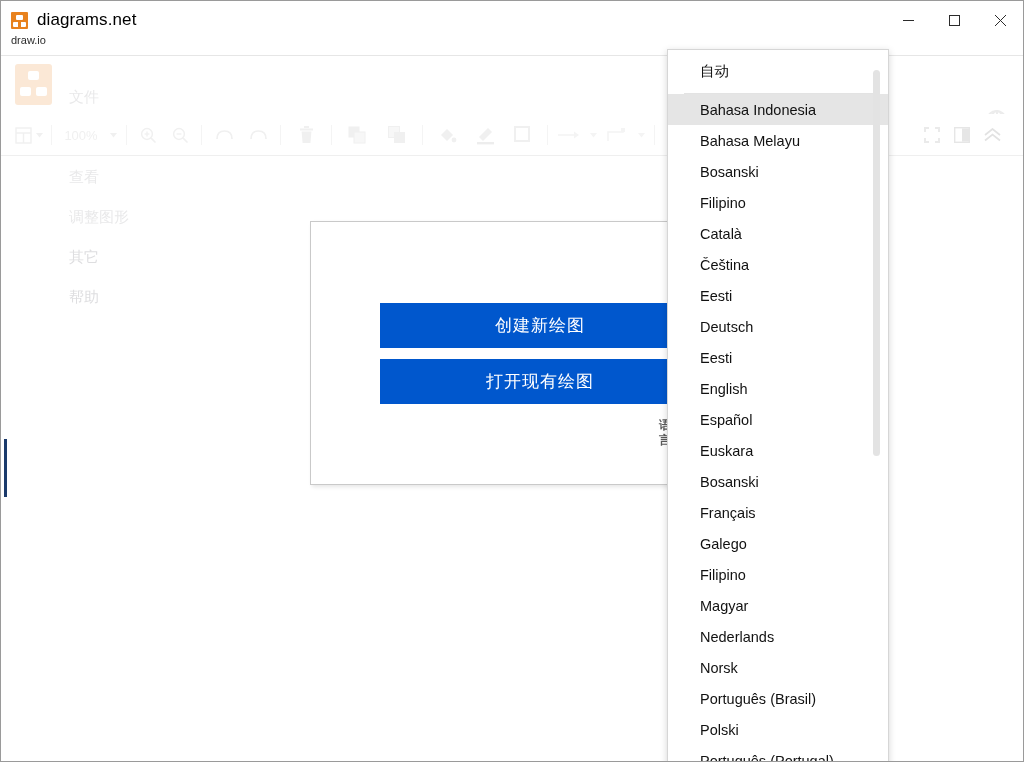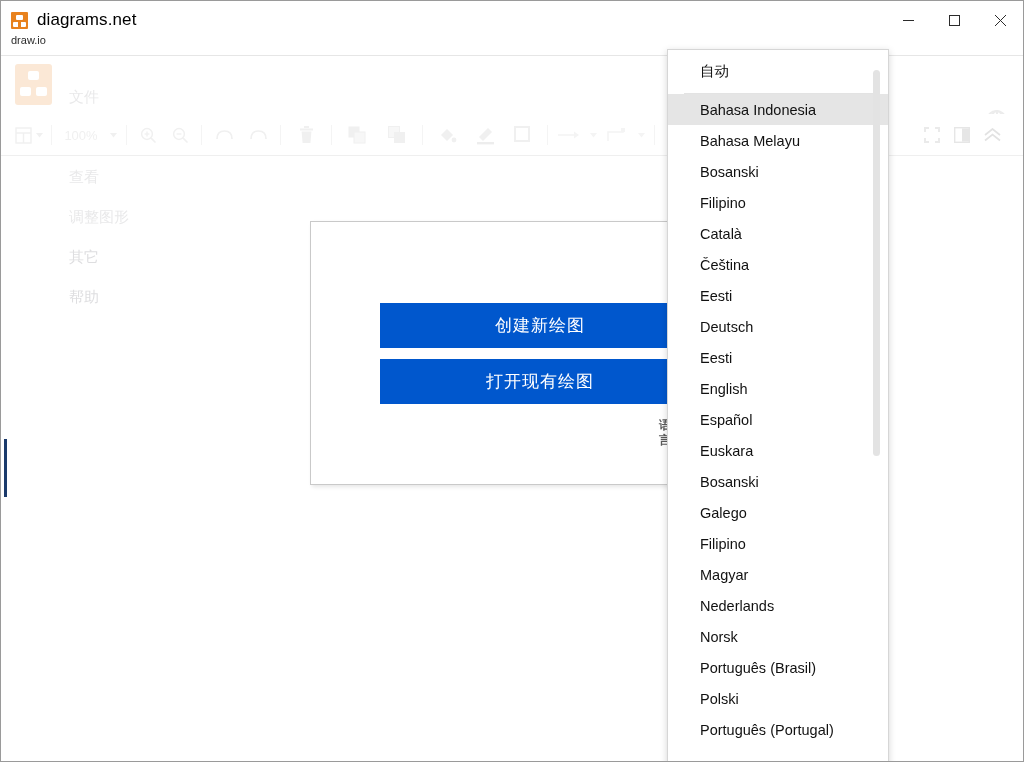--- a/index.html
+++ b/index.html
@@ -409,20 +409,21 @@
         <div class="dd-item">Filipino</div>
         <div class="dd-item">Català</div>
         <div class="dd-item">Čeština</div>
         <div class="dd-item">Eesti</div>
         <div class="dd-item">Deutsch</div>
         <div class="dd-item">Eesti</div>
         <div class="dd-item">English</div>
         <div class="dd-item">Español</div>
         <div class="dd-item">Euskara</div>
         <div class="dd-item">Bosanski</div>
+        <div class="dd-item">Français</div>
         <div class="dd-item">Galego</div>
         <div class="dd-item">Filipino</div>
         <div class="dd-item">Magyar</div>
         <div class="dd-item">Nederlands</div>
         <div class="dd-item">Norsk</div>
         <div class="dd-item">Português (Brasil)</div>
         <div class="dd-item">Polski</div>
         <div class="dd-item">Português (Portugal)</div>
       </div>
     <div class="dd-scrollbar">

